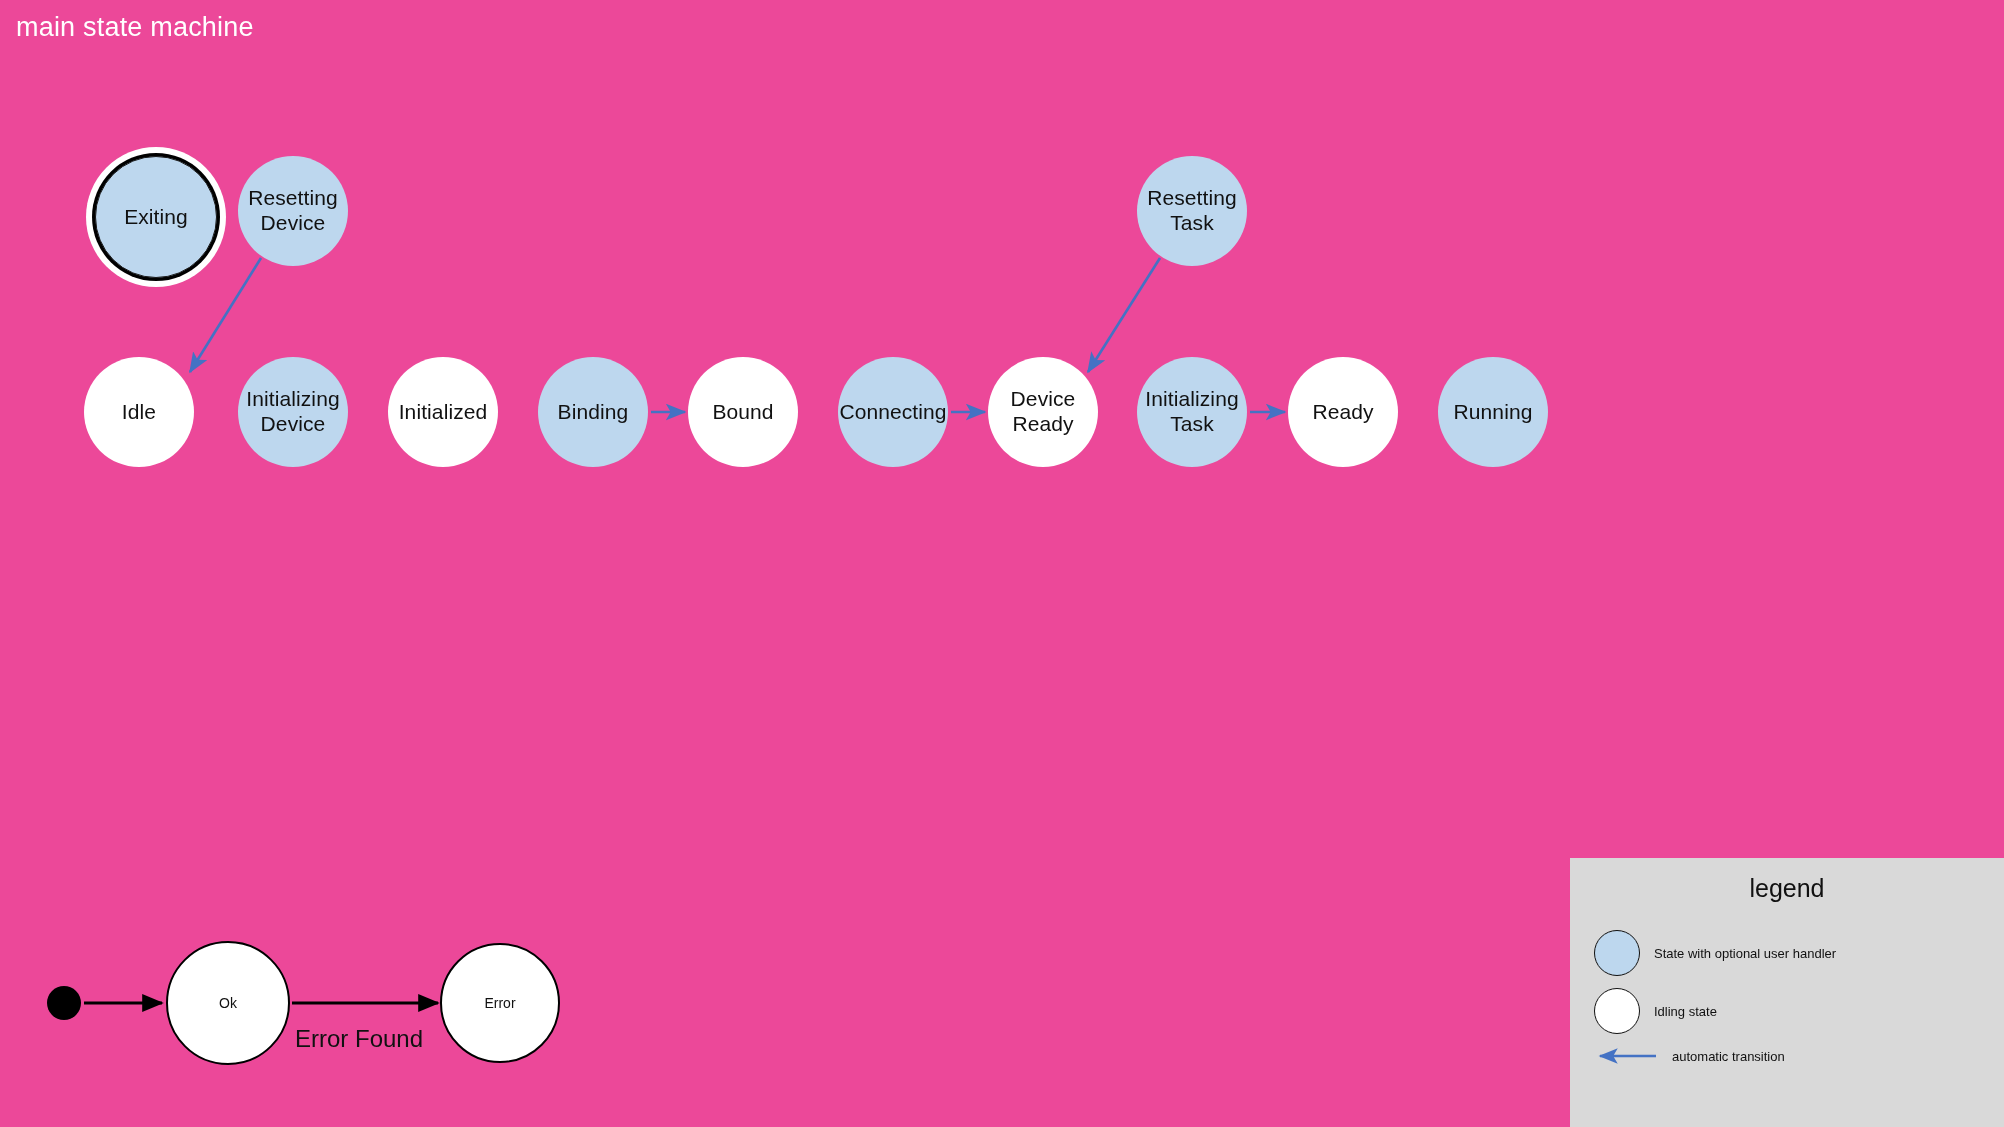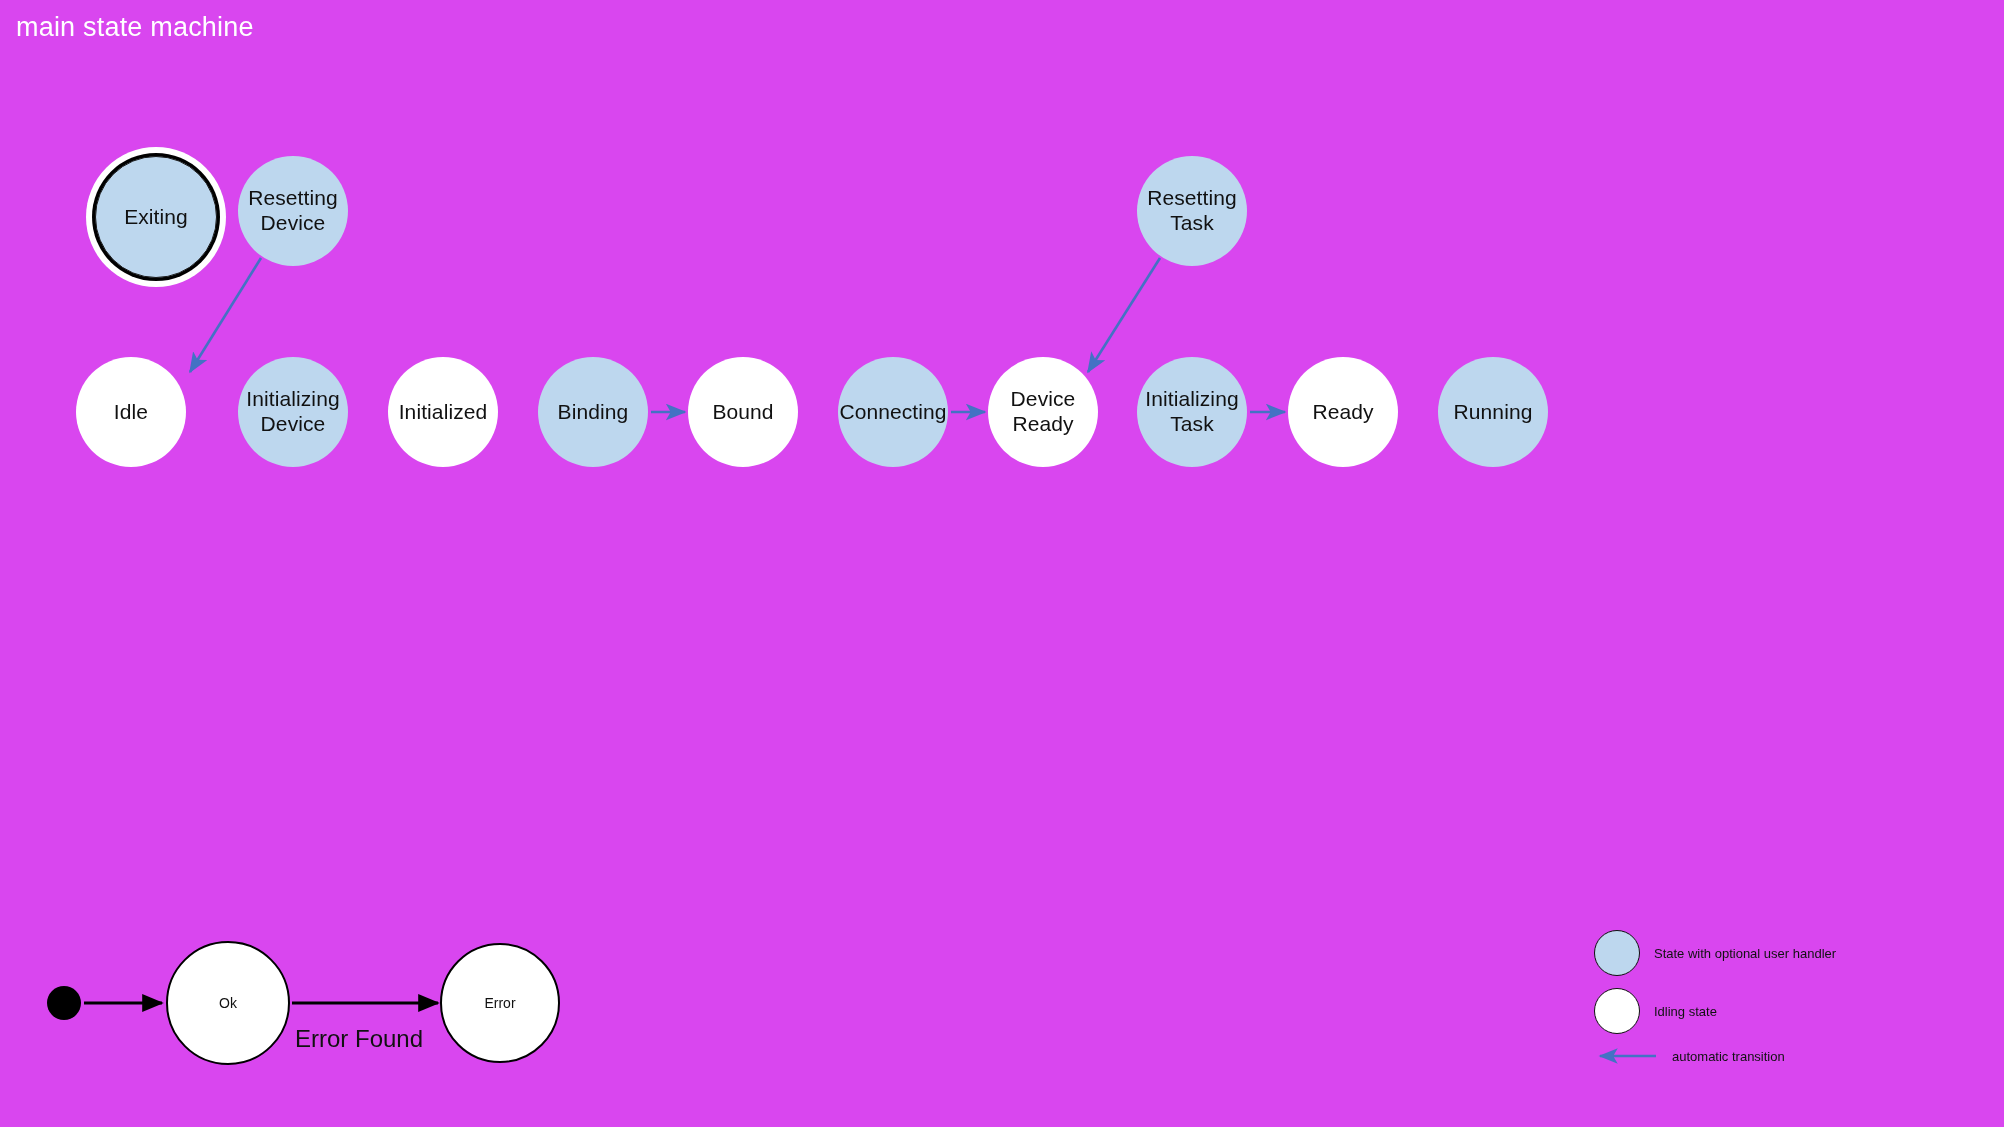--- a/index.html
+++ b/index.html
@@ -7,21 +7,21 @@
     padding: 0;
     background: #000000;
   }
   body {
     font-family: "Liberation Sans", sans-serif;
   }
   #canvas {
     position: relative;
     width: 2004px;
     height: 1127px;
-    background: #d946ef;
+    background: #ec4899;
     overflow: hidden;
   }
   #edge-layer {
     position: absolute;
     left: 0;
     top: 0;
     width: 2004px;
     height: 1127px;
     pointer-events: none;
   }
@@ -175,21 +175,21 @@
         <span class="node-label">Exiting</span>
       </div>
       <div class="node handler" style="left: 238px; top: 156px; width: 110px; height: 110px;">
         <span class="node-label">Resetting
 Device</span>
       </div>
       <div class="node handler" style="left: 1137px; top: 156px; width: 110px; height: 110px;">
         <span class="node-label">Resetting
 Task</span>
       </div>
-      <div class="node idling" style="left: 76px; top: 357px; width: 110px; height: 110px;">
+      <div class="node idling" style="left: 84px; top: 357px; width: 110px; height: 110px;">
         <span class="node-label">Idle</span>
       </div>
       <div class="node handler" style="left: 238px; top: 357px; width: 110px; height: 110px;">
         <span class="node-label">Initializing
 Device</span>
       </div>
       <div class="node idling" style="left: 388px; top: 357px; width: 110px; height: 110px;">
         <span class="node-label">Initialized</span>
       </div>
       <div class="node handler" style="left: 538px; top: 357px; width: 110px; height: 110px;">
@@ -221,20 +221,23 @@
       <div class="initial-dot" style="left: 47px; top: 986px; width: 34px; height: 34px;"></div>
       <div class="sub-node" style="left: 166px; top: 941px; width: 124px; height: 124px;">
         <span>Ok</span>
       </div>
       <div class="sub-node" style="left: 440px; top: 943px; width: 120px; height: 120px;">
         <span>Error</span>
       </div>
       <div class="edge-label" style="left: 295px; top: 1025px;">Error Found</div>
     </div>
 
+  <div class="legend" id="legend-box" style="left: 1570px; top: 858px; width: 434px; height: 269px;">
+    <div class="legend-title">legend</div>
+  </div>
   <div id="legend-rows">
       <div class="legend-row" style="left: 1594px; top: 930px;">
         <div class="legend-swatch handler"></div>
         <div class="legend-text">State with optional user handler</div>
       </div>
       <div class="legend-row" style="left: 1594px; top: 988px;">
         <div class="legend-swatch idling"></div>
         <div class="legend-text">Idling state</div>
       </div>
       <div class="legend-row" style="left: 1594px; top: 1046px;">

